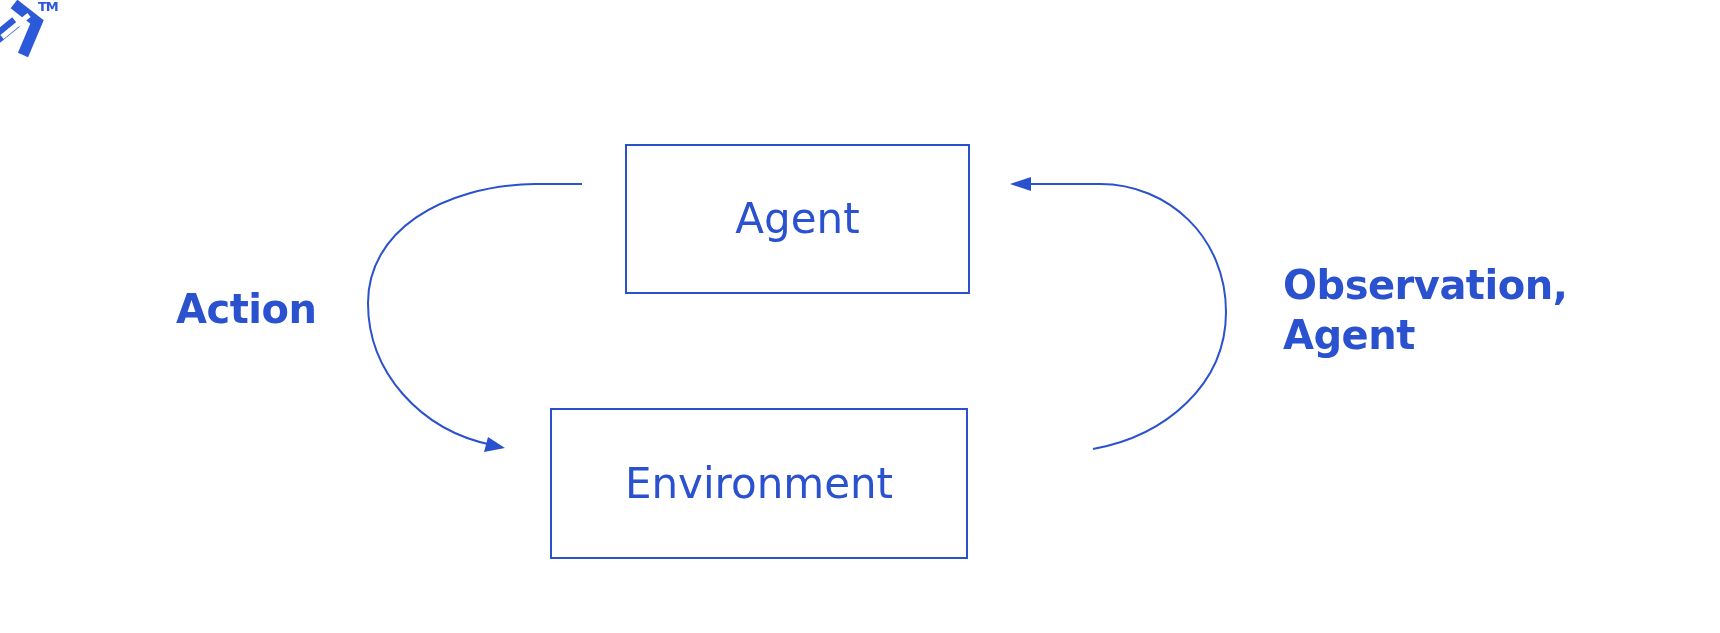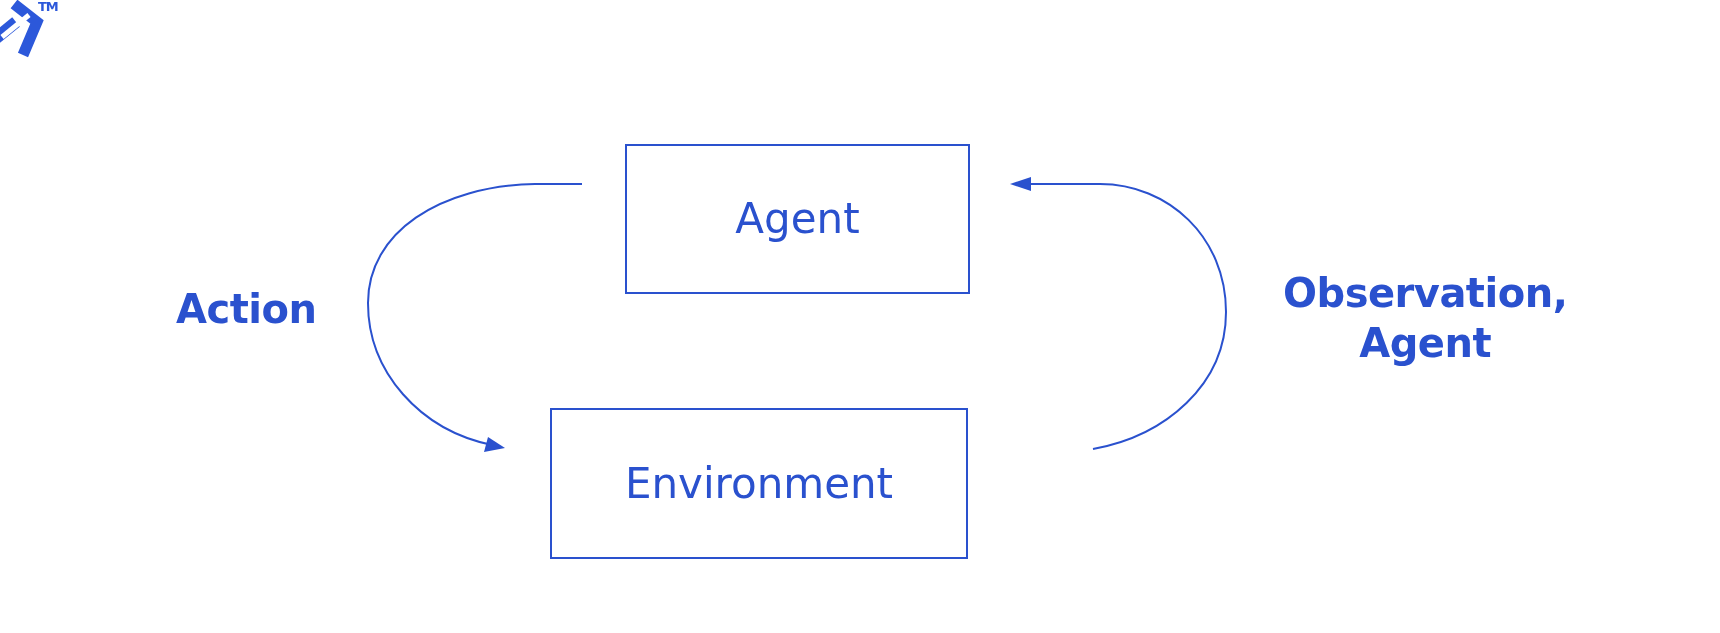--- a/index.html
+++ b/index.html
@@ -45,21 +45,21 @@
   .edge-label{
     position:absolute;
     color:var(--blue);
     font-weight:bold;
     font-size:40px;
     line-height:50px;
     letter-spacing:-0.5px;
     white-space:nowrap;
   }
   .label-action{left:176px;top:284px;}
-  .label-observation{left:1283px;top:268px;text-align:center;}
+  .label-observation{left:1283px;top:260px;}
   
   .arrows{position:absolute;left:0;top:0;pointer-events:none;}
   .arrow-path{stroke:var(--blue);stroke-width:2;fill:none;}
   .arrow-head{fill:var(--blue);stroke:none;}
 </style>
 </head>
 <body>
 
 <div class="stage">
 

